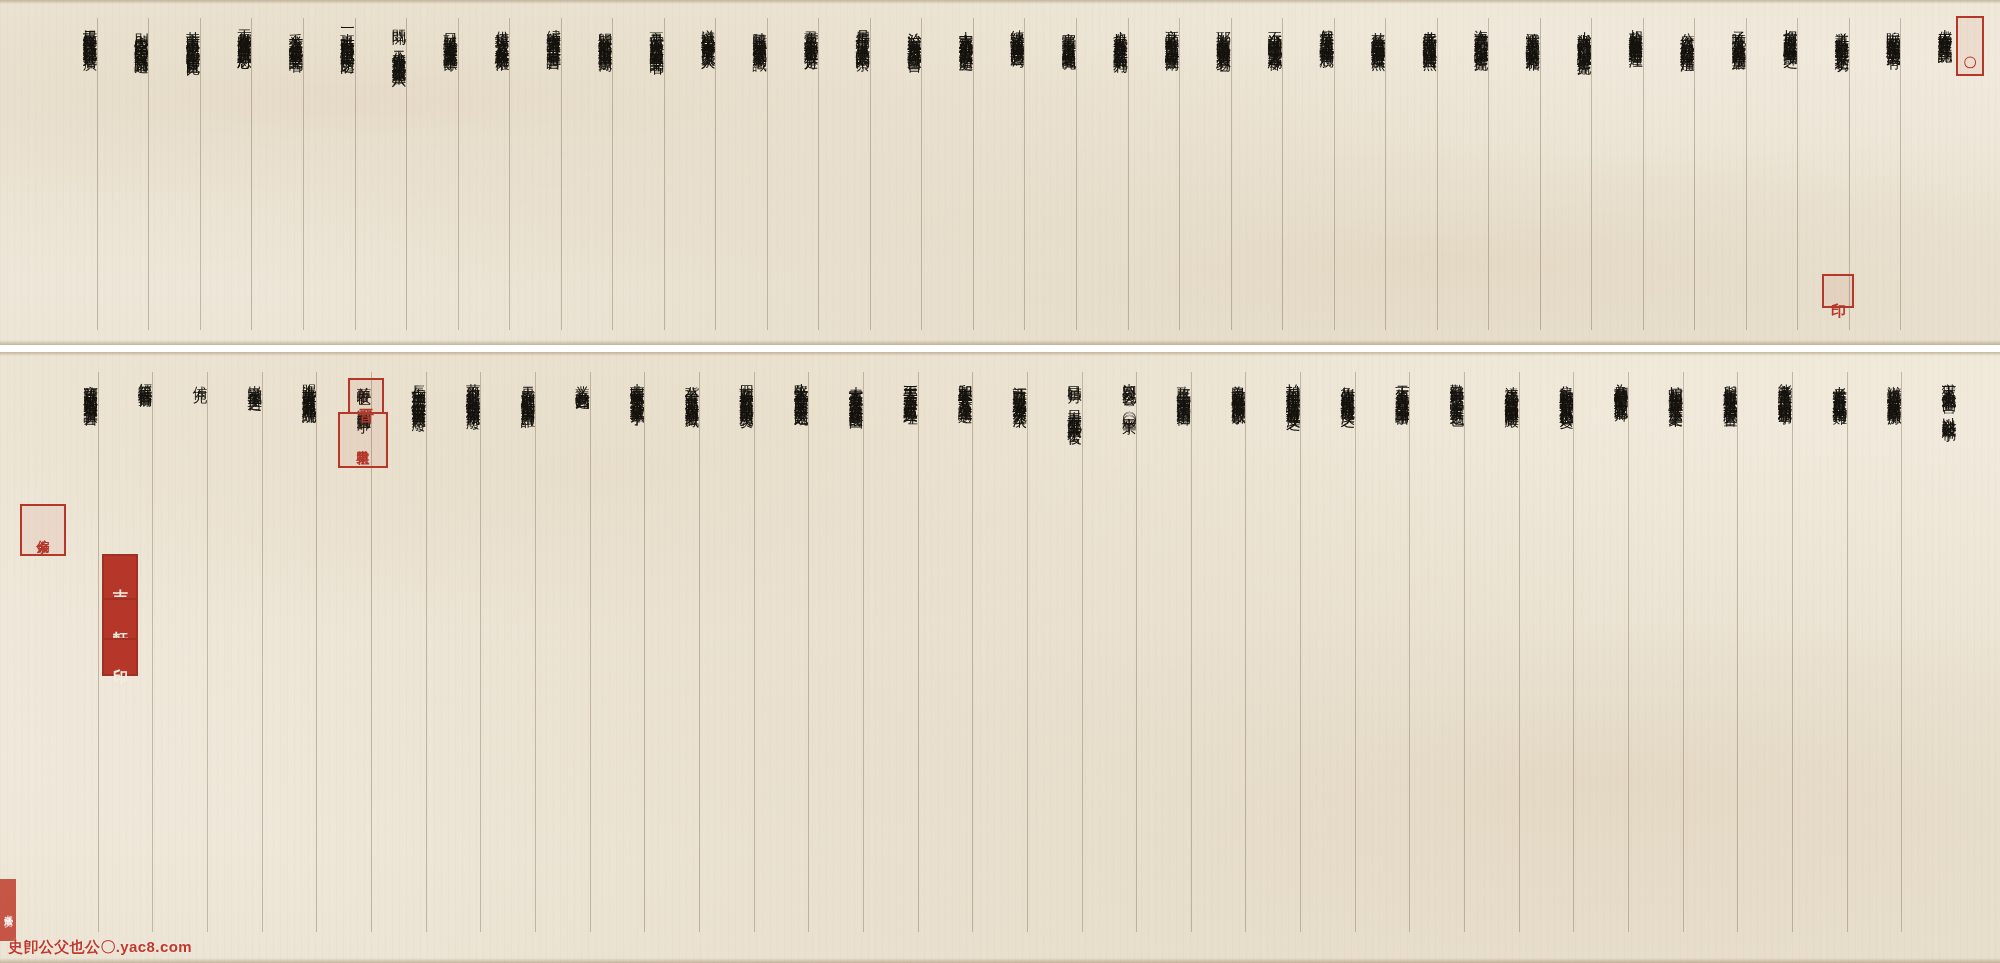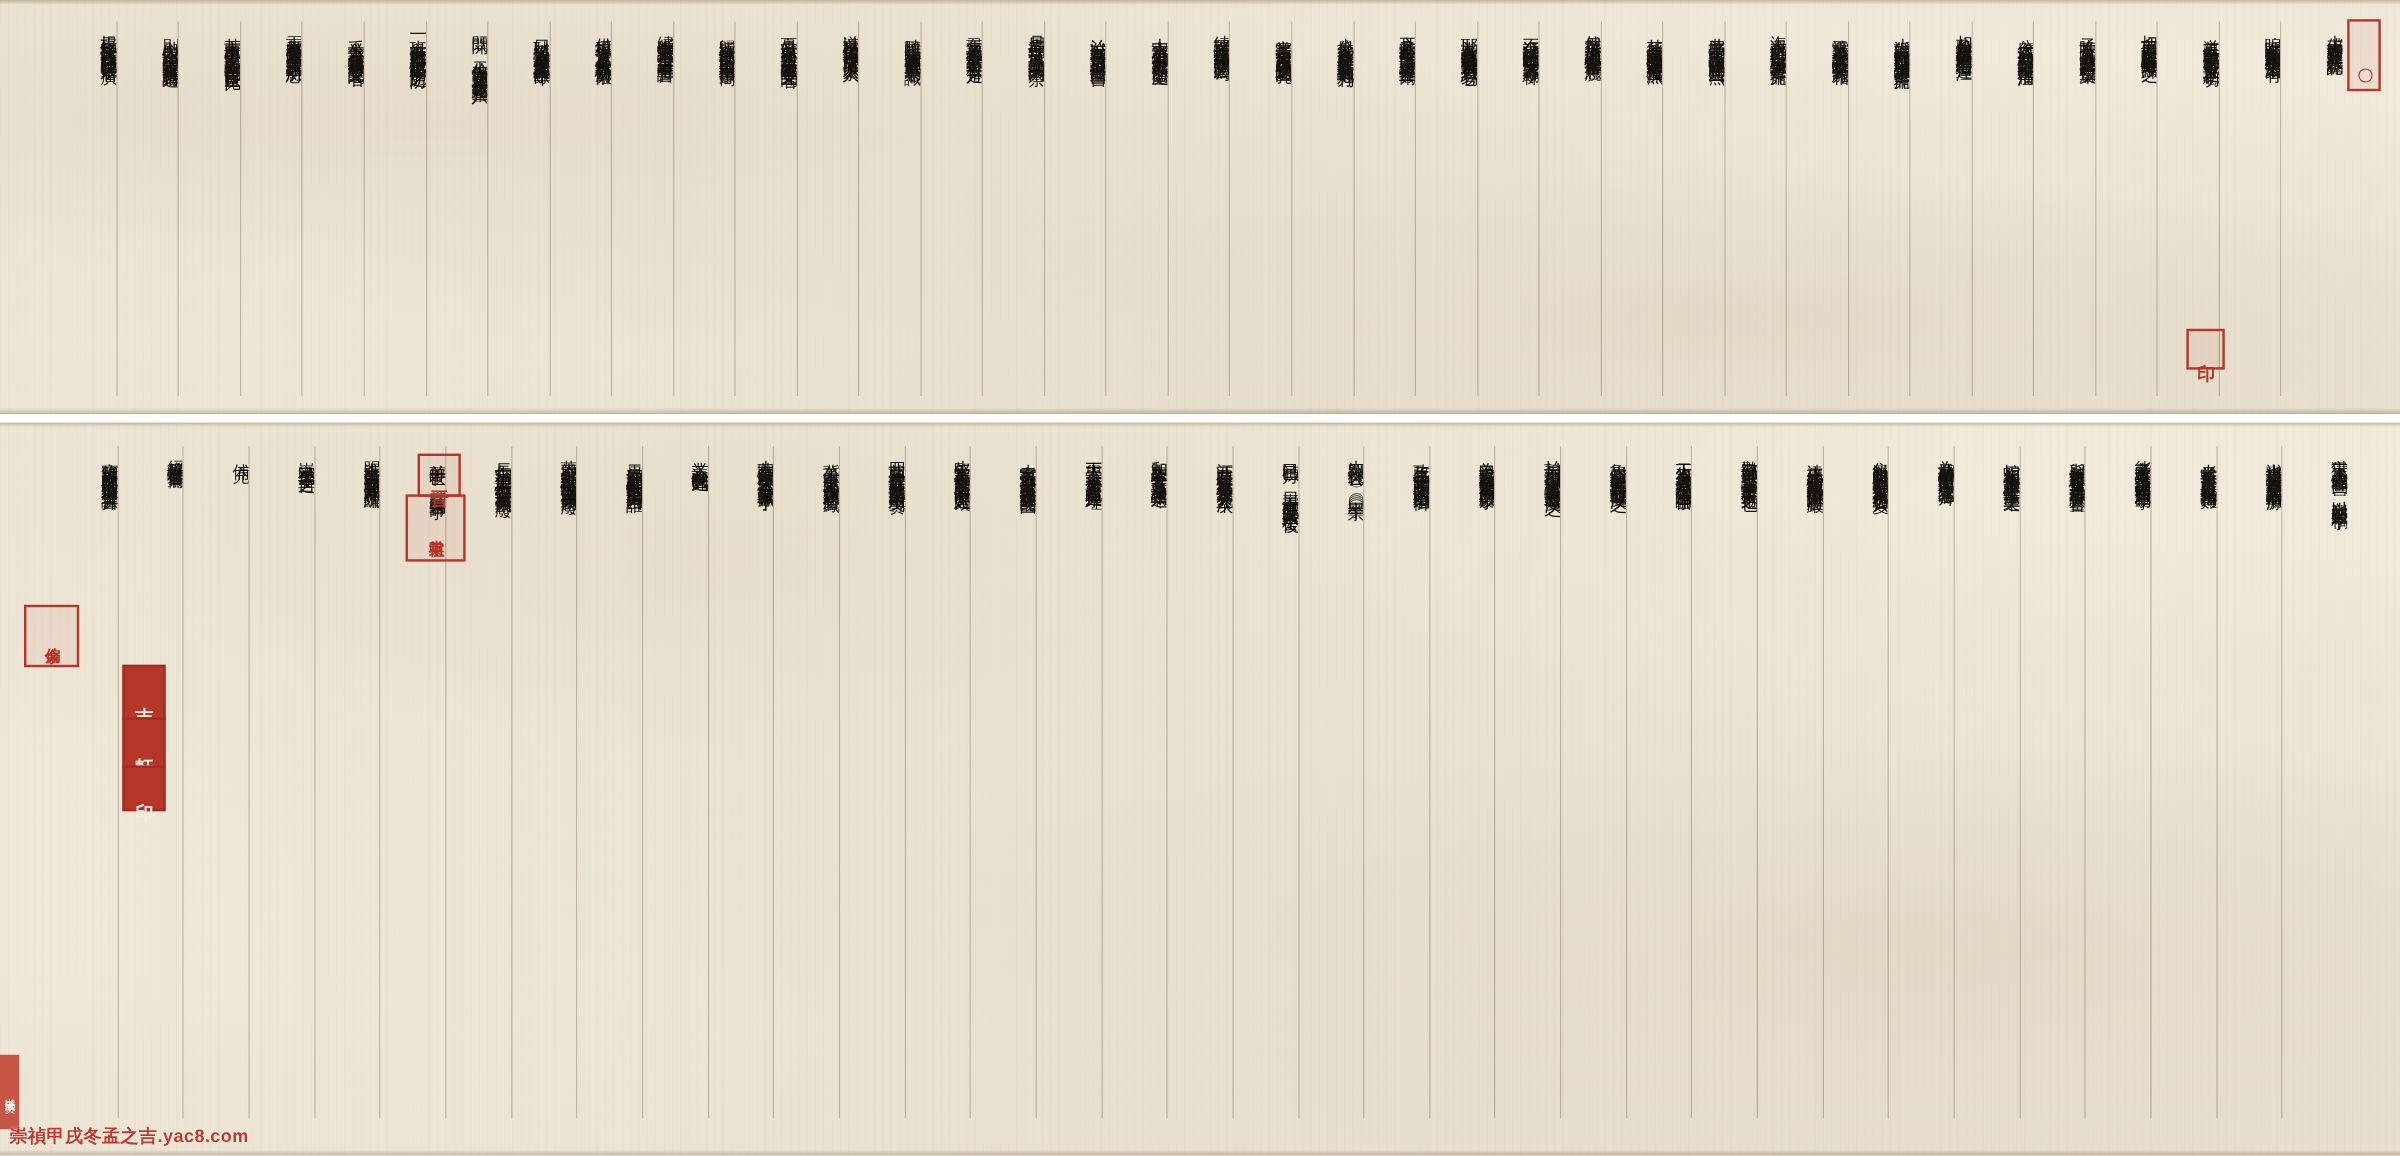--- a/index.html
+++ b/index.html
@@ -236,16 +236,16 @@
       </div>
 
     <div class="seal" style="left:348px;top:26px;width:32px;height:32px;font-size:15px;">晋</div>
     <div class="seal" style="left:338px;top:60px;width:46px;height:52px;font-size:13px;">棠祖甲</div>
     <div class="seal" style="left:20px;top:152px;width:42px;height:48px;font-size:13px;">偏余</div>
     <div class="seal filled" style="left:102px;top:202px;width:32px;height:42px;font-size:15px;">吉</div>
     <div class="seal filled" style="left:102px;top:246px;width:32px;height:38px;font-size:15px;">軒</div>
     <div class="seal filled" style="left:102px;top:286px;width:32px;height:34px;font-size:15px;">印</div>
 
     <div id="wm-badge">书法欣赏</div>
-    <div id="watermark">崇禎甲戌冬孟之吉.yac8.com</div>
+    <div id="watermark">史卽公父也公〇.yac8.com</div>
   </div>
 
 </div>
 
 </body></html>

